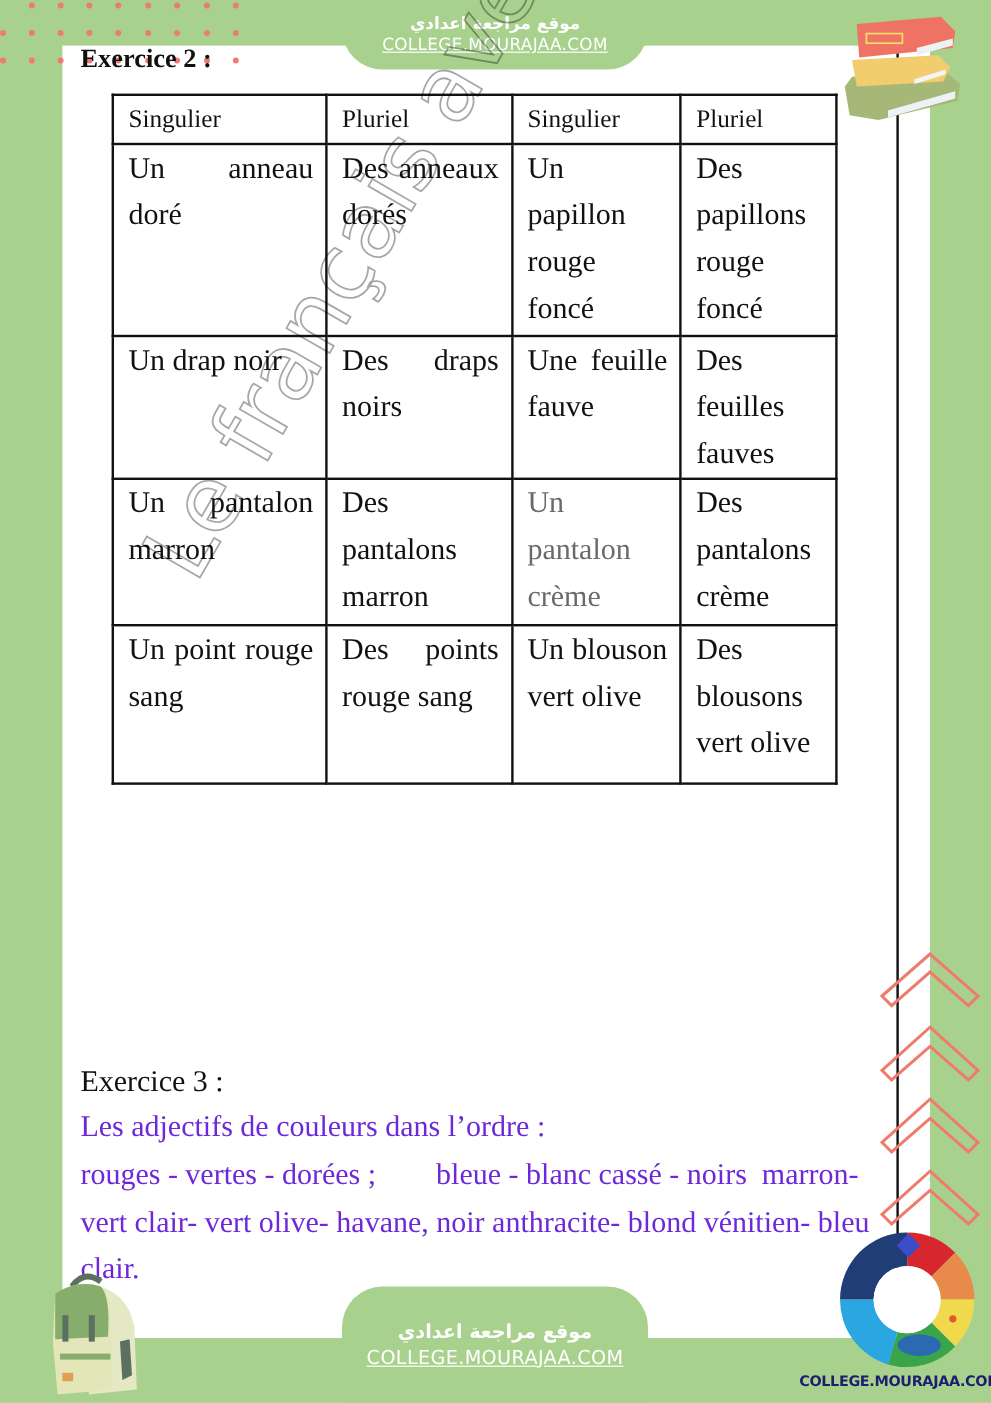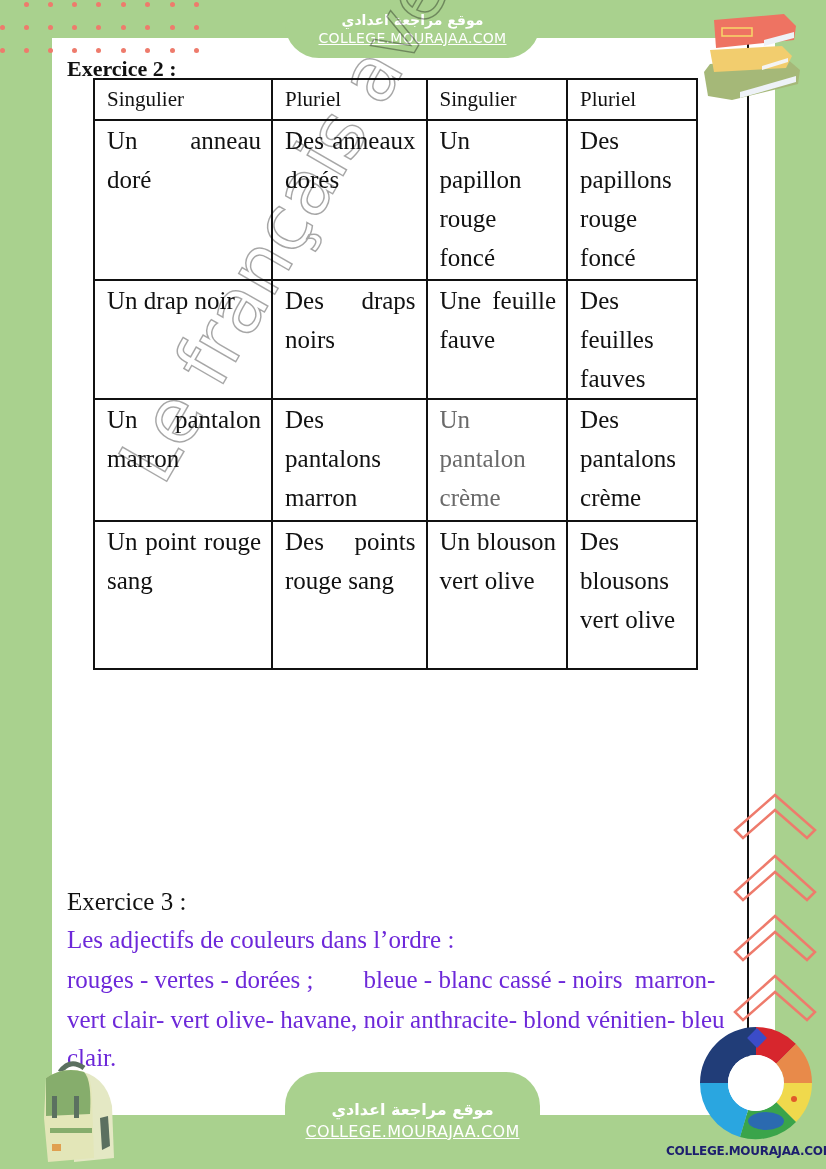--- a/index.html
+++ b/index.html
@@ -29,21 +29,21 @@
   .band-bottom { position:absolute; left:0; top:1115px; width:826px; height:54px; background:#a9d18e; }
   .tab-bottom {
     position:absolute; left:285px; top:1072px; width:255px; height:97px;
     background:#a9d18e; border-radius:34px 34px 0 0;
     display:flex; flex-direction:column; align-items:center; justify-content:center;
     color:#fff; font-family:"DejaVu Sans","Liberation Sans",sans-serif;
   }
   .tab-bottom .ar { font-size:16px; line-height:22px; }
   .tab-bottom .url { font-size:16px; text-decoration:underline; letter-spacing:0.3px; line-height:22px; }
 
-  .ex-title { position:absolute; left:67px; top:56px; font-size:22px; font-weight:bold; color:#111;text-align:right; }
+  .ex-title { position:absolute; left:67px; top:36px; font-size:22px; font-weight:bold; color:#111;text-align:right; }
   table.ex2 {
     position:absolute; left:93px; top:78px; width:605px;
     border-collapse:collapse; color:#111; font-size:25px; line-height:39px;
   }
   table.ex2 td, table.ex2 th {
     border:2.5px solid #111; vertical-align:top; padding:0 10px 0 12px; text-align:justify;
     font-weight:normal;
   }
   table.ex2 th { text-align:left; height:36px; font-size:21px; }
   .bold-cell { font-weight:bold; }
@@ -142,21 +142,21 @@
       <td>Des draps noirs</td>
       <td>Une feuille fauve</td>
       <td class="bold-cell">Des feuilles fauves</td>
     </tr>
     <tr style="height:122px">
       <td>Un pantalon marron</td>
       <td class="bold-cell">Des pantalons marron</td>
       <td class="faded">Un pantalon crème</td>
       <td class="bold-cell">Des pantalons crème</td>
     </tr>
-    <tr style="height:148px">
+    <tr style="height:132px">
       <td>Un point rouge sang</td>
       <td class="bold-cell">Des points rouge sang</td>
       <td>Un blouson vert olive</td>
       <td>Des blousons vert olive</td>
     </tr>
   </tbody>
 </table>
 
 <div class="watermark">Le français avec M.Mourad</div>
 

